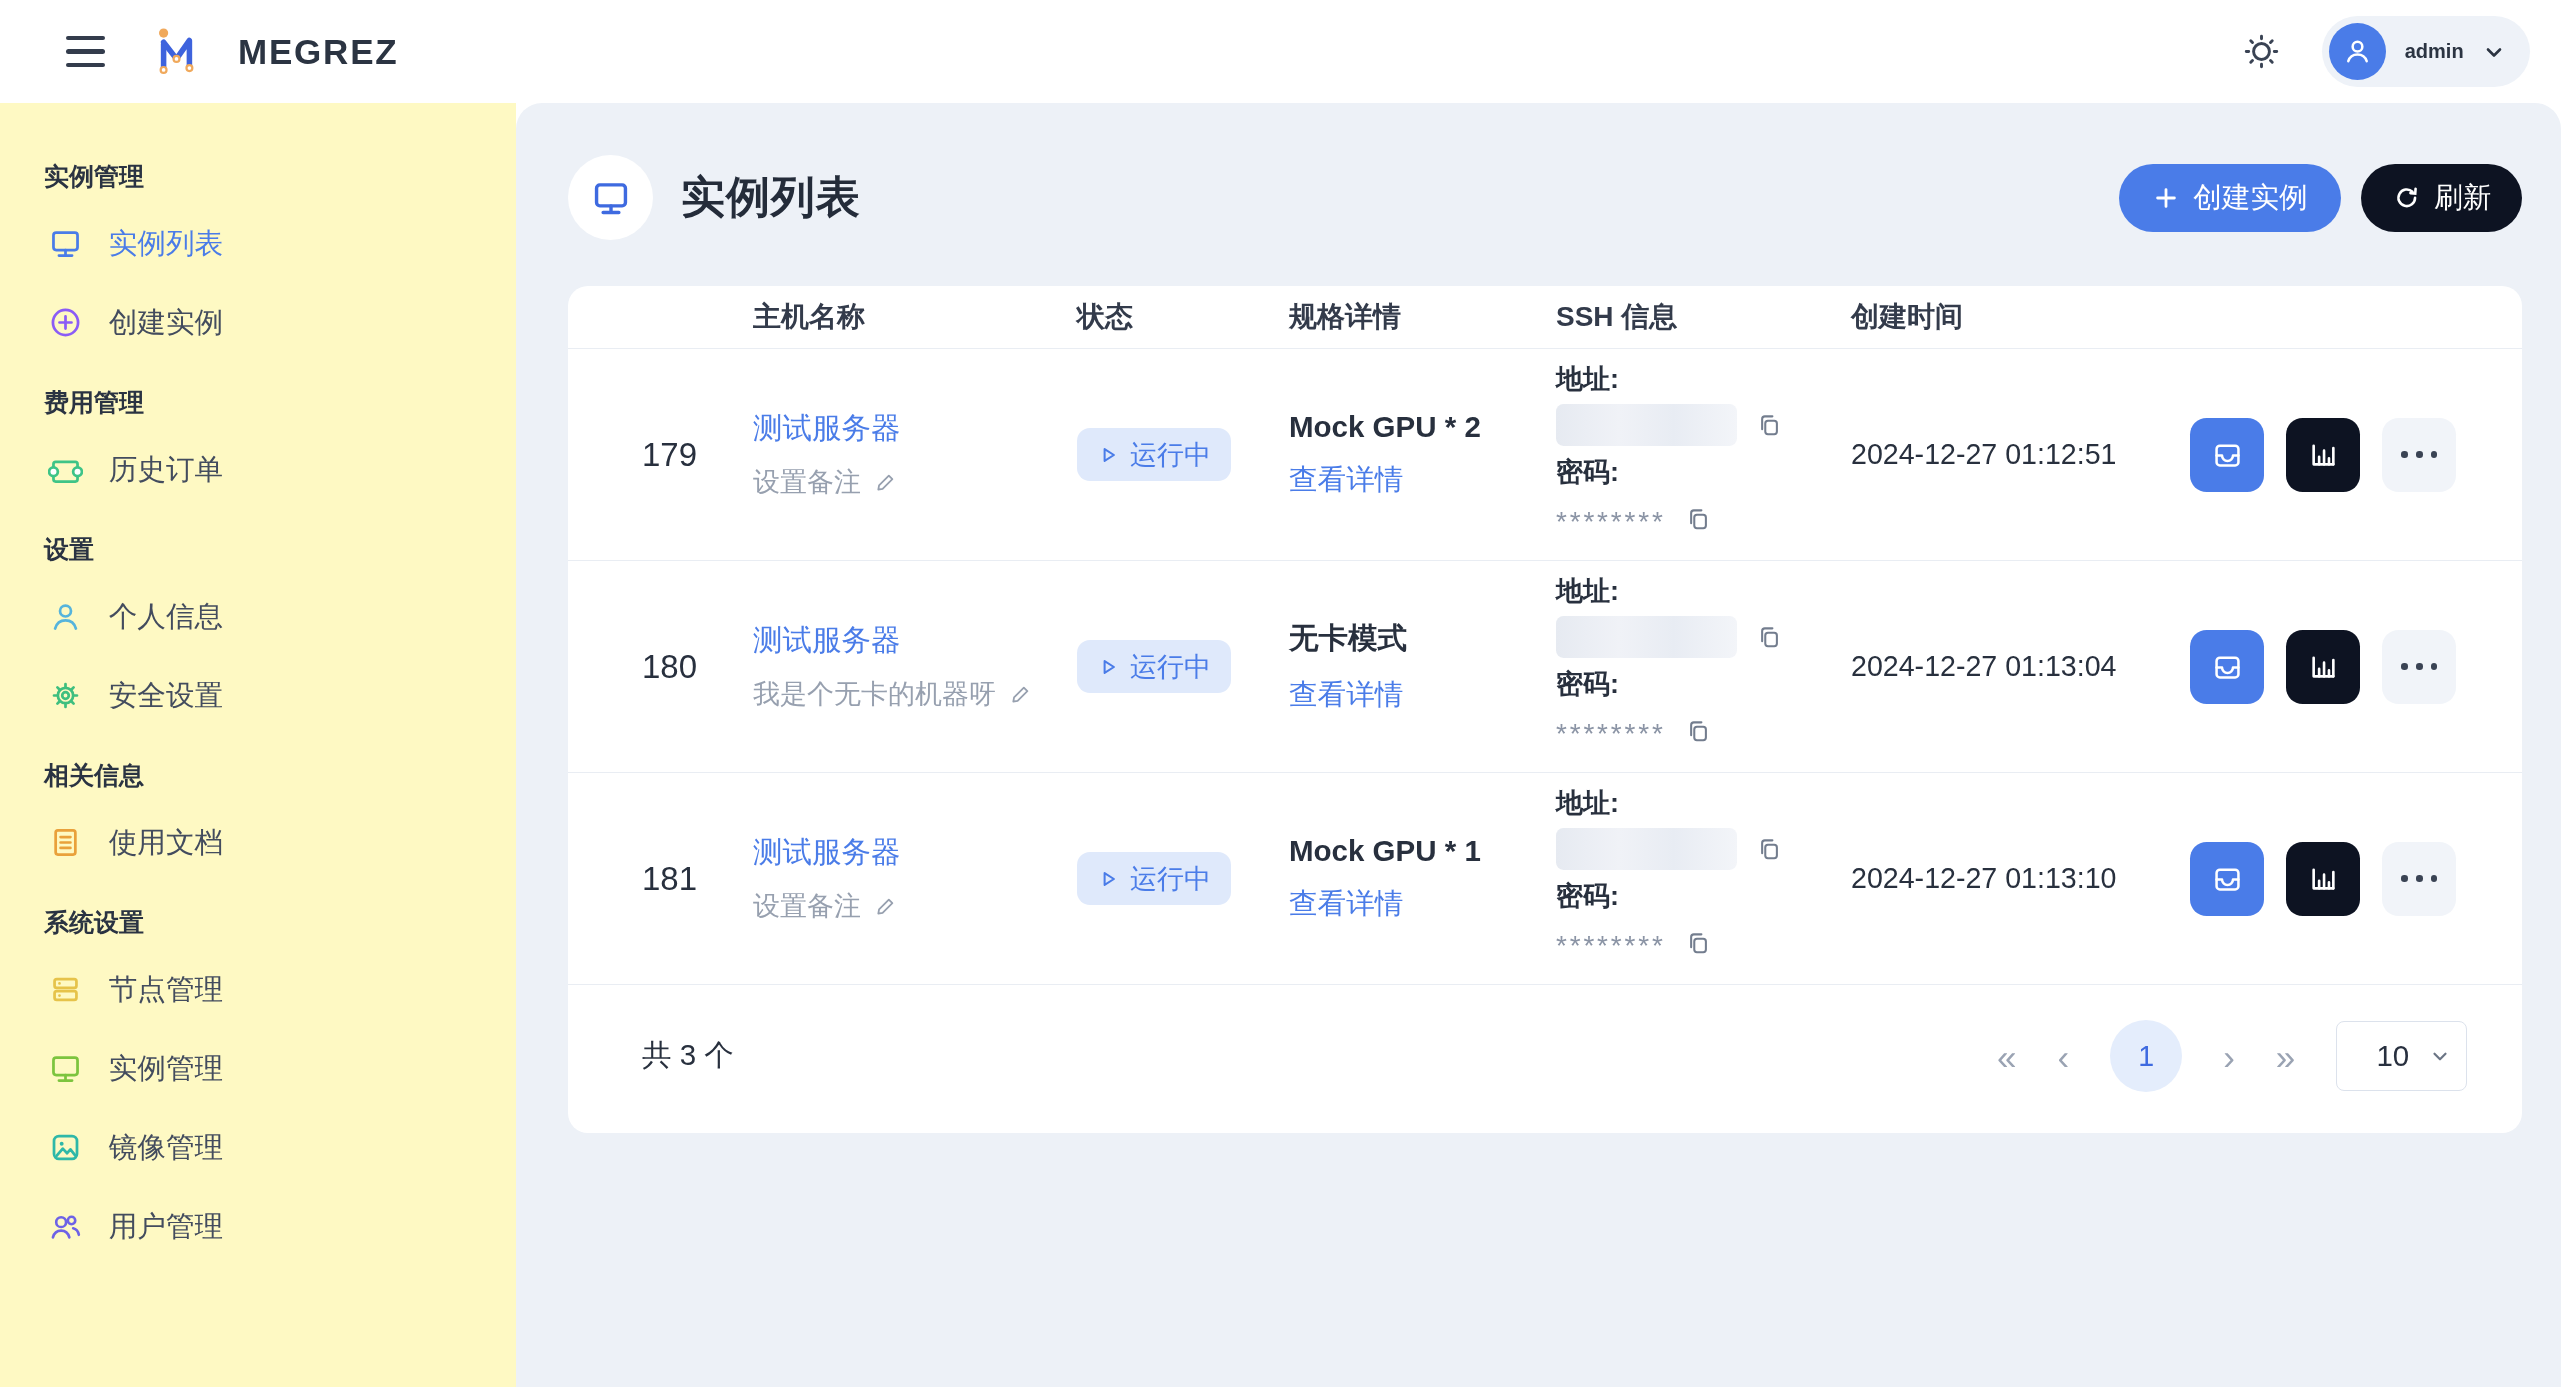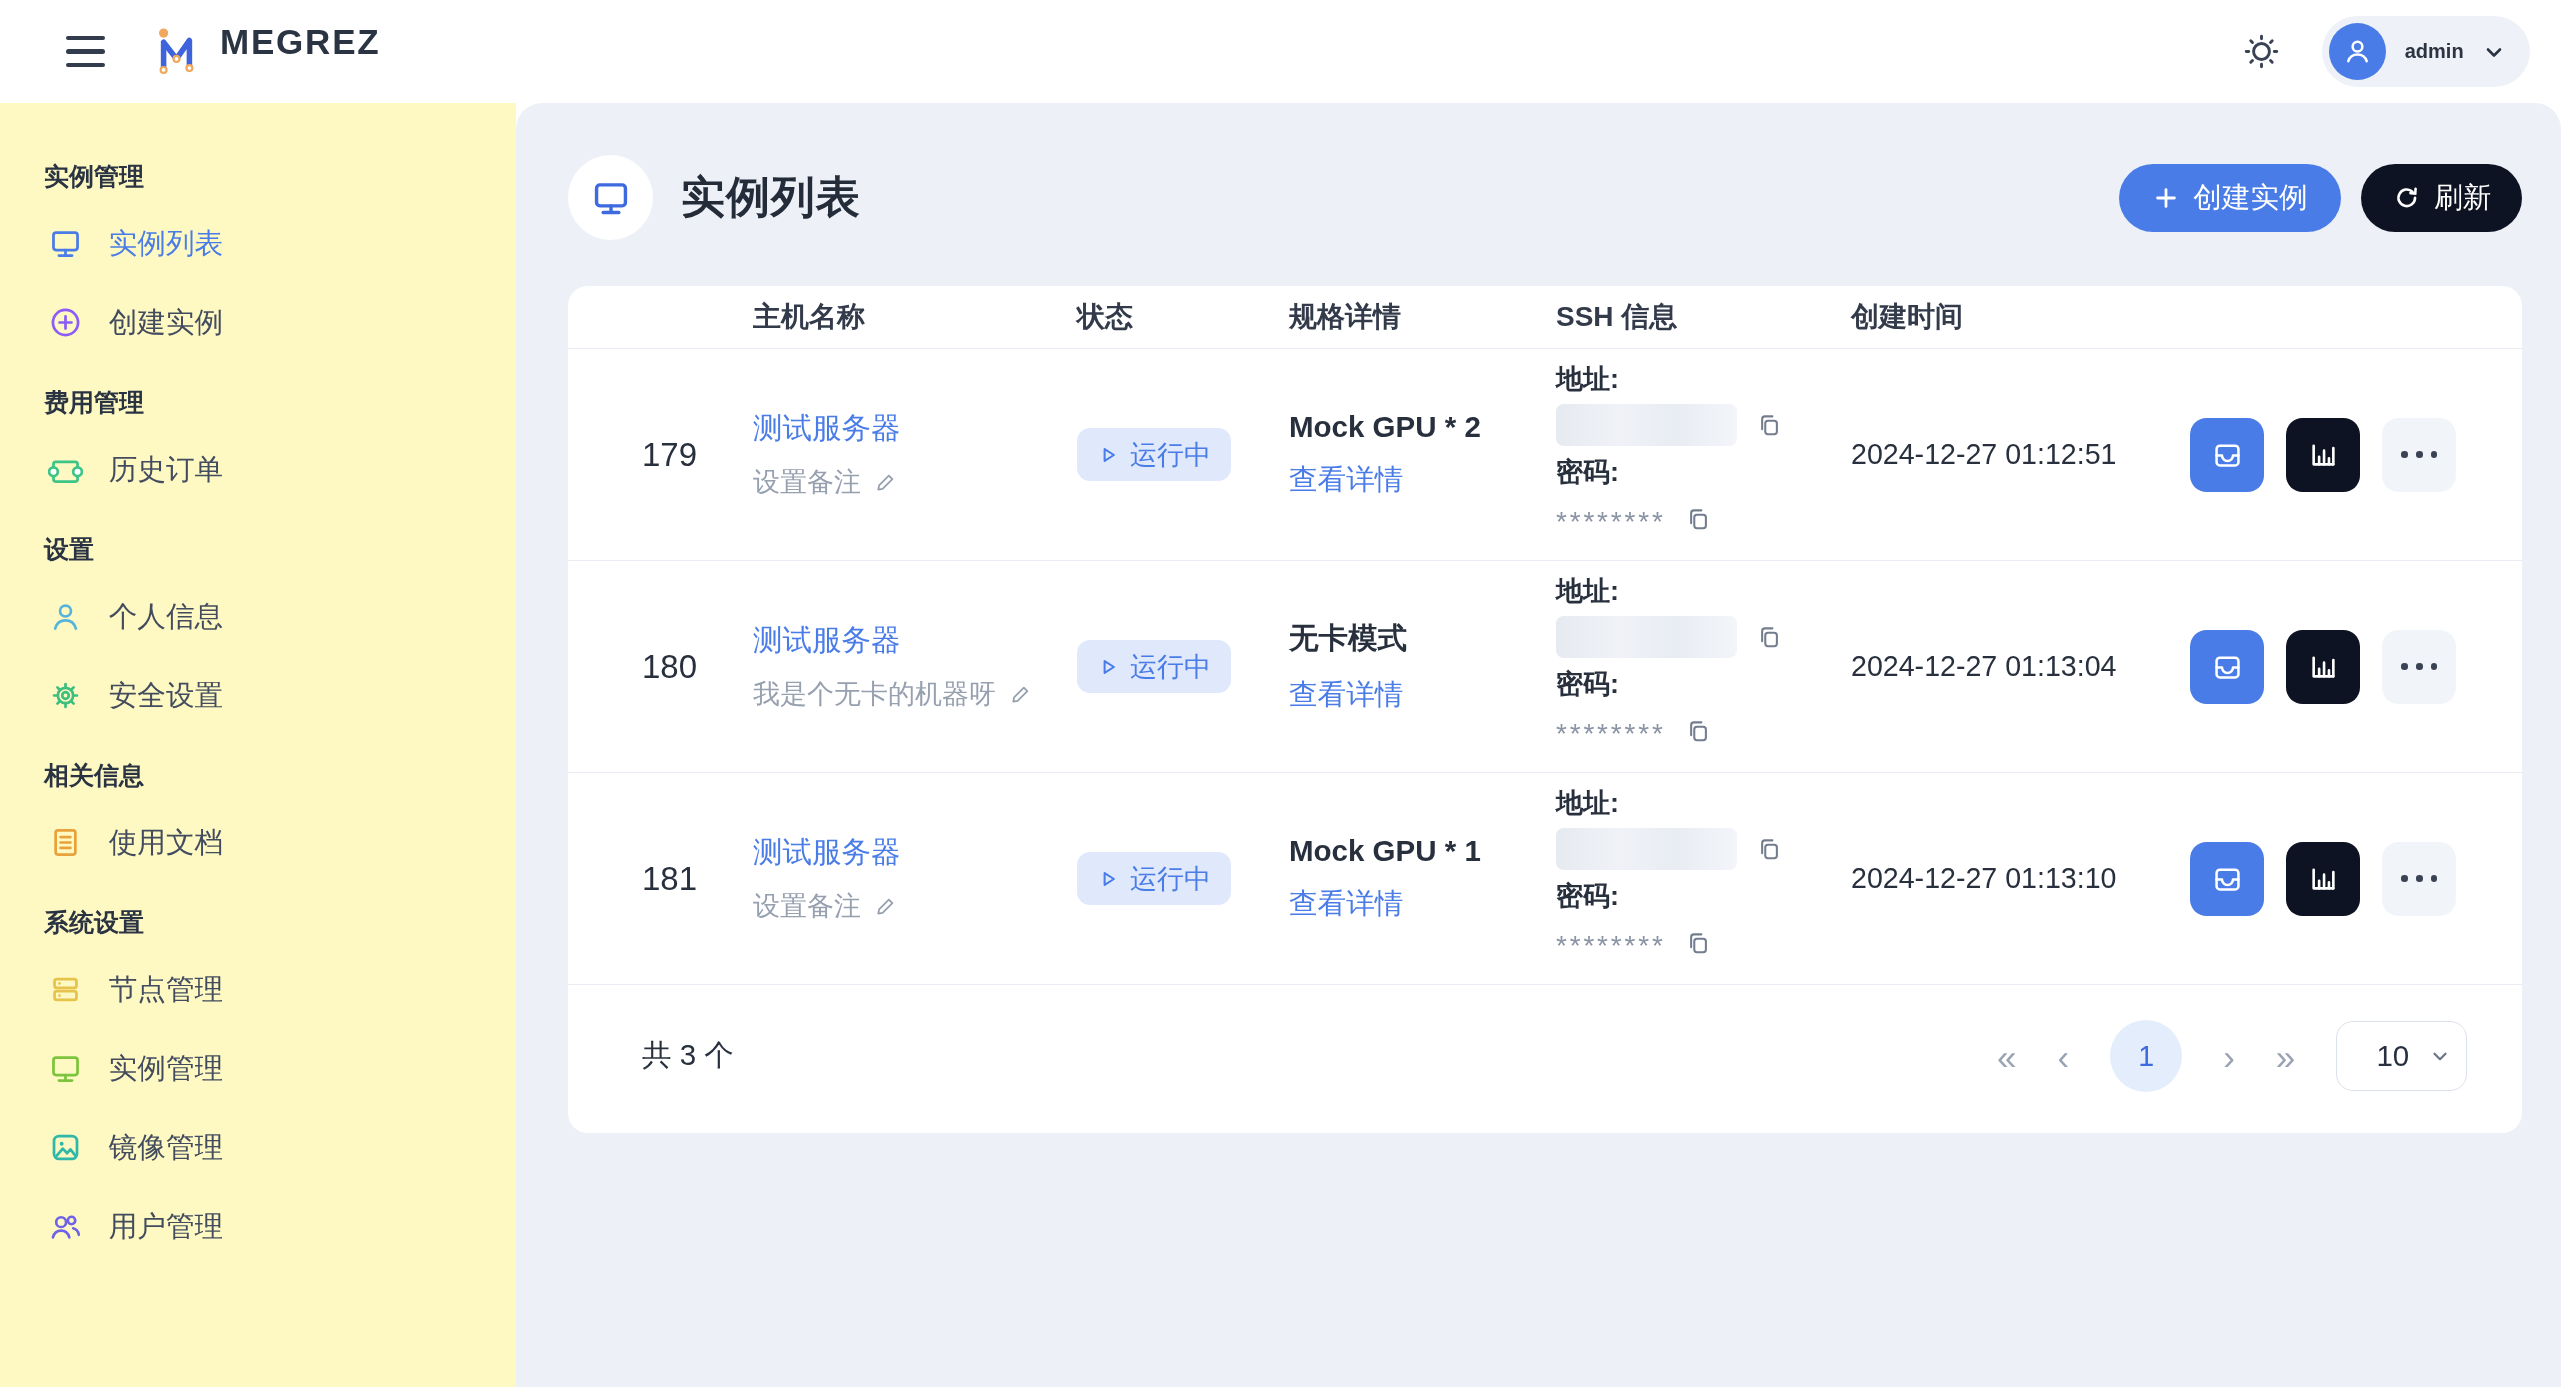--- a/index.html
+++ b/index.html
@@ -6,21 +6,21 @@
   html,body { width:2576px; height:1388px; overflow:hidden; background:#fff;
     font-family:"Liberation Sans","DejaVu Sans",sans-serif; color:#28303e; }
   svg { display:block; }
   button { font-family:inherit; border:none; background:none; cursor:pointer; }
 
   
   .topbar { position:absolute; left:0; top:0; width:100%; height:103px; background:#fff;
     display:flex; align-items:center; padding:0 46px 0 66px; }
   .hamburger { width:39px; height:31px; display:flex; flex-direction:column; justify-content:space-between; cursor:pointer; }
   .hamburger span { height:4.1px; background:#333c4c; border-radius:2.8px; }
-  .brand { display:flex; align-items:flex-start; gap:14px; margin-left:42px; }
+  .brand { display:flex; align-items:center; gap:32px; margin-left:42px; }
   .brand-name { font-size:35px; font-weight:600; letter-spacing:1.8px; color:#2b3442; }
   .top-right { margin-left:auto; display:flex; align-items:center; gap:41px; }
   .theme-toggle { color:#3a4354; cursor:pointer; }
   .user-pill { display:flex; align-items:center; gap:18.4px; background:#eef2f8; border-radius:37px;
     padding:7.4px 24px 7.4px 7.4px; cursor:pointer; }
   .avatar { width:57px; height:57px; border-radius:50%; background:#4a7ce8; display:flex; align-items:center; justify-content:center; }
   .user-name { font-size:20px; font-weight:600; color:#2b3442; }
 
   
   .sidebar { position:absolute; left:0; top:103px; bottom:0; width:516px; background:#fef9c3; padding:33px 18.4px 0 44px; }
@@ -74,21 +74,21 @@
   .dots { display:flex; gap:8.3px; }
   .dots i { width:6.4px; height:6.4px; border-radius:50%; background:#3a4354; }
 
   .t-foot { display:flex; align-items:center; justify-content:space-between; padding:35px 55px 41px 74px; }
   .total { font-size:29.5px; }
   .pager { display:flex; align-items:center; gap:41px; }
   .pg { font-size:35px; color:#9aa3b3; line-height:1; }
   .pg.current { width:72px; height:72px; border-radius:50%; background:#e4edfc; color:#3e6ae0;
     font-size:28.6px; display:flex; align-items:center; justify-content:center; }
   .size-select { display:flex; align-items:center; justify-content:center; gap:20px; width:131px; height:70px;
-    background:#fff; border:1.8px solid #dce2ec; border-radius:17px; font-size:29.5px; color:#28303f; cursor:pointer;padding-left:24px; }
+    background:#fff; border:1.8px solid #dce2ec; border-radius:8px; font-size:29.5px; color:#28303f; cursor:pointer;padding-left:24px; }
   .size-select .chev { color:#6b7585; }
 </style>
 </head>
 <body>
 
 <header class="topbar">
   <div class="hamburger">
       <span></span>
       <span></span>
       <span></span>

